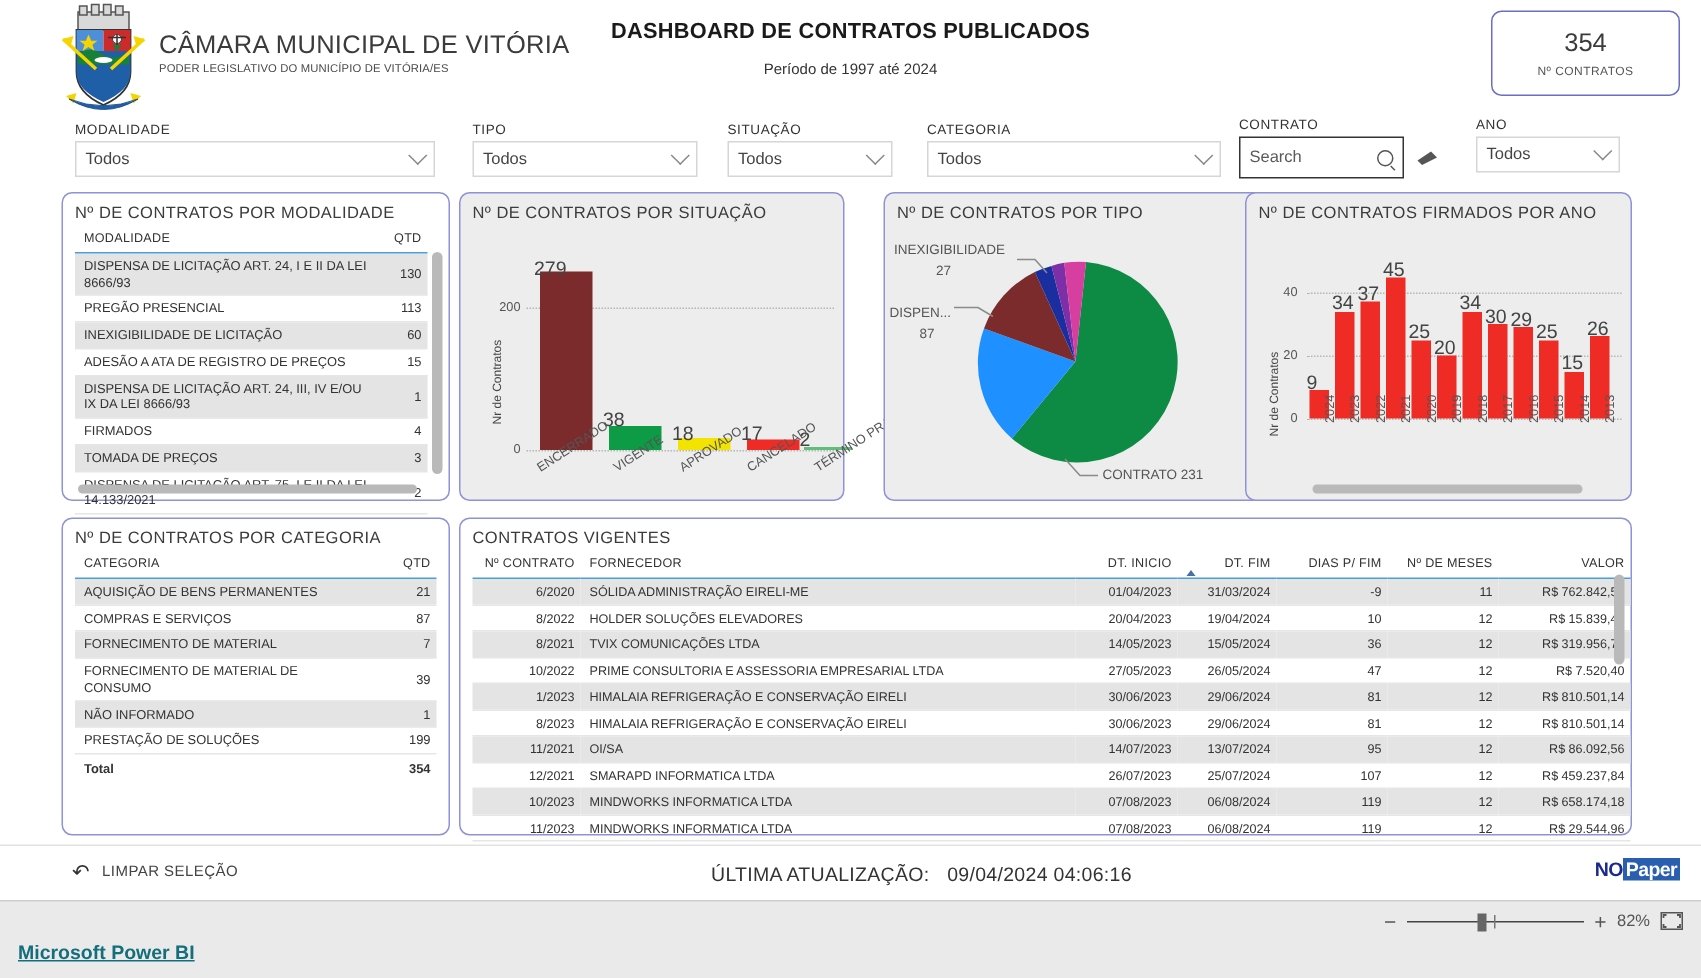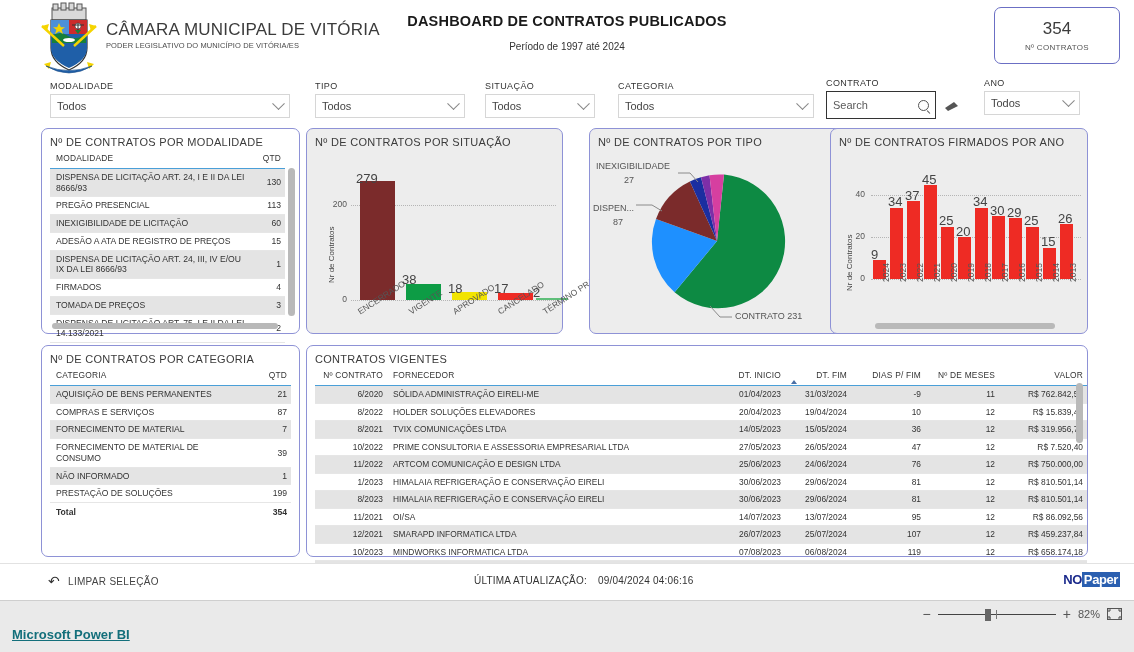--- a/index.html
+++ b/index.html
@@ -76,21 +76,21 @@
   .xlbl-rot { position:absolute; font-size:8.5px; color:#555; white-space:nowrap;
               transform:rotate(-33deg); transform-origin:left top; }
   .xlbl-vert { position:absolute; font-size:8.5px; color:#555; white-space:nowrap;
                transform:rotate(-90deg); transform-origin:left top; }
 
   
   .footer { position:absolute; left:0; top:563px; width:1134px; height:37px; background:#fff;
             border-top:1px solid #e2e2e2; }
   .clear-sel { position:absolute; left:48px; top:9px; display:flex; align-items:center;
                font-size:10px; color:#444; letter-spacing:.3px; }
-  .upd { position:absolute; left:474px; top:11px; font-size:10px; color:#333; letter-spacing:.2px; }
+  .upd { position:absolute; left:474px; top:11px; font-size:13px; color:#333; letter-spacing:.2px; }
   .upd b { font-weight:normal; margin-left:8px; }
   .nopaper { position:absolute; right:14px; top:8px; font-size:13px; font-weight:bold; letter-spacing:-.4px; }
 
   
   .chrome { position:absolute; left:0; top:600px; width:1134px; height:52px; background:#eaeaea;
             border-top:1px solid #cfcfcf; }
   .zoombar { position:absolute; right:12px; top:0; height:25px; display:flex; align-items:center; gap:7px;
              font-size:11px; color:#555; }
   .slider { width:118px; height:10px; position:relative; }
   .slider .track { position:absolute; top:5px; left:0; right:0; height:1px; background:#444; }
@@ -504,29 +504,20 @@
           <tr>
             <td class="num">10/2022</td>
             <td>PRIME CONSULTORIA E ASSESSORIA EMPRESARIAL LTDA</td>
             <td class="num">27/05/2023</td>
             <td class="num">26/05/2024</td>
             <td class="num">47</td>
             <td class="num">12</td>
             <td class="num">R$ 7.520,40</td>
           </tr>
           <tr>
-            <td class="num">11/2022</td>
-            <td>ARTCOM COMUNICAÇÃO E DESIGN LTDA</td>
-            <td class="num">25/06/2023</td>
-            <td class="num">24/06/2024</td>
-            <td class="num">76</td>
-            <td class="num">12</td>
-            <td class="num">R$ 750.000,00</td>
-          </tr>
-          <tr>
             <td class="num">1/2023</td>
             <td>HIMALAIA REFRIGERAÇÃO E CONSERVAÇÃO EIRELI</td>
             <td class="num">30/06/2023</td>
             <td class="num">29/06/2024</td>
             <td class="num">81</td>
             <td class="num">12</td>
             <td class="num">R$ 810.501,14</td>
           </tr>
           <tr>
             <td class="num">8/2023</td>

